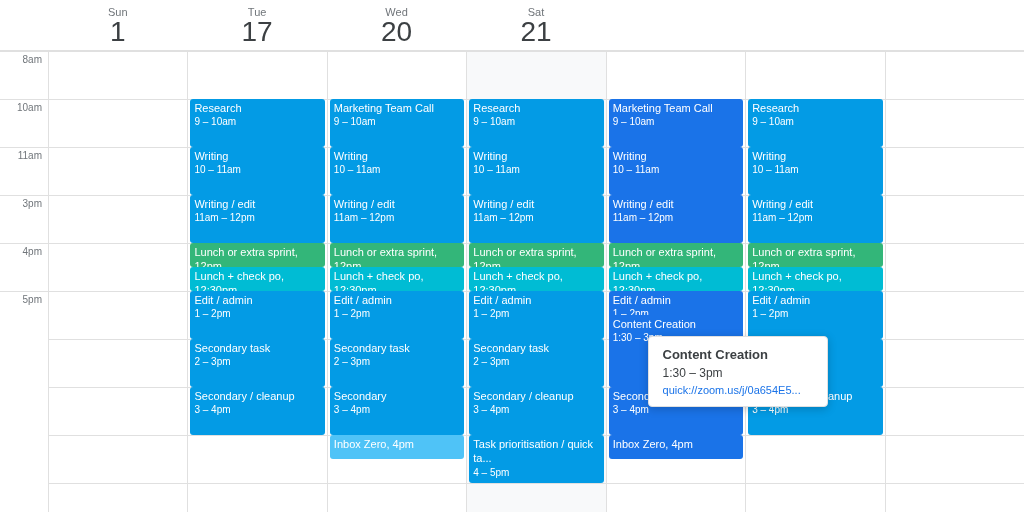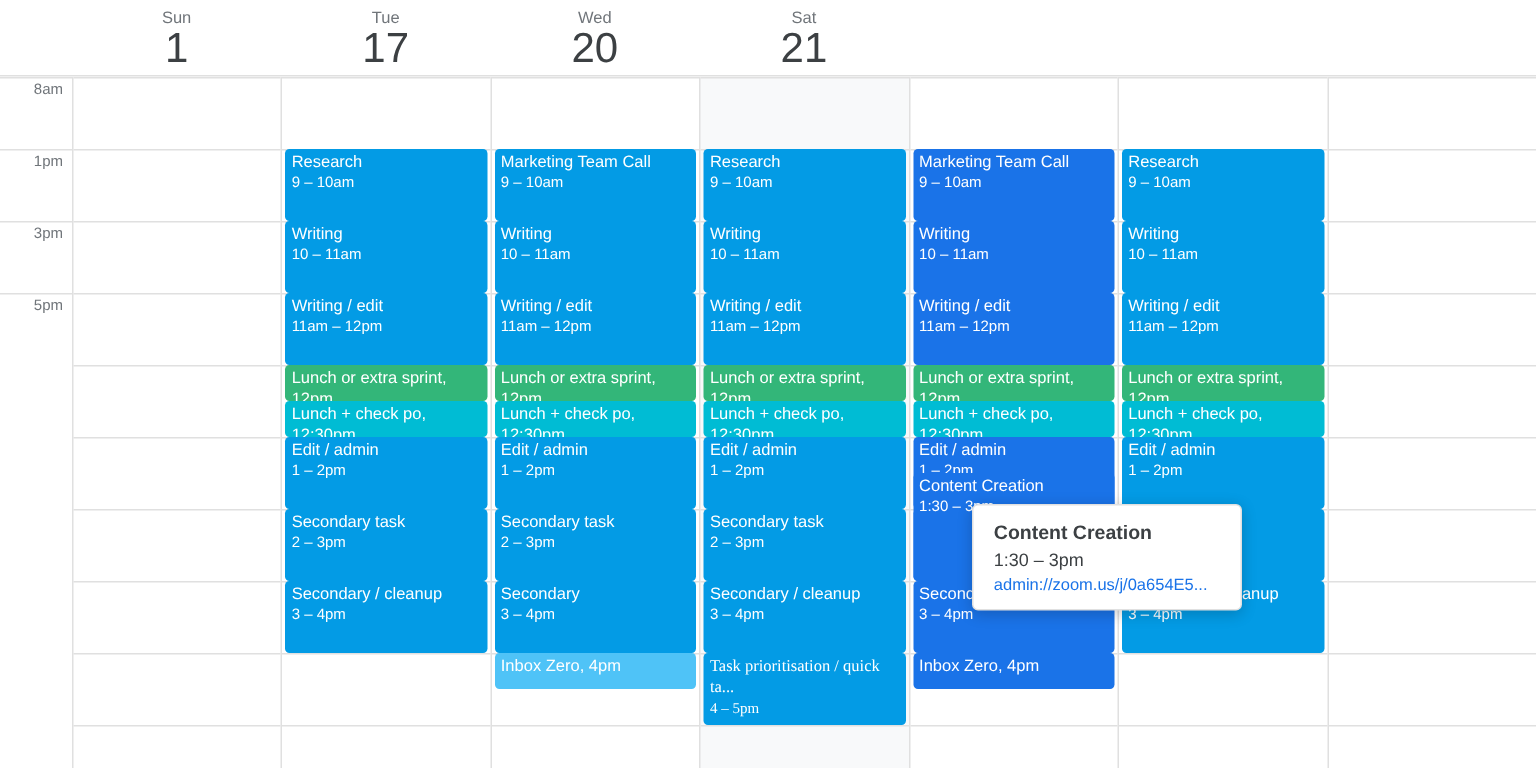--- a/index.html
+++ b/index.html
@@ -131,22 +131,24 @@
   <div class="header-cell"><span class="day-name">Sun</span><span class="day-num">1</span></div>
       <div class="header-cell"><span class="day-name">Tue</span><span class="day-num">17</span></div>
       <div class="header-cell"><span class="day-name">Wed</span><span class="day-num">20</span></div>
       <div class="header-cell"><span class="day-name">Sat</span><span class="day-num">21</span></div>
     </div>
 
   <div class="body-wrapper">
     <div class="time-col">
 
     <div class="time-slot">8am</div>
-        <div class="time-slot">1pm</div>
+        <div class="time-slot">10am</div>
+        <div class="time-slot">11am</div>
         <div class="time-slot">3pm</div>
+        <div class="time-slot">4pm</div>
         <div class="time-slot">5pm</div>
       </div>
     <div class="grid-wrapper">
 
     <div class="day-col" style="height: 480px; position: relative;">
           <div class="hour-line" style="top: 0px;"></div>
           <div class="hour-line" style="top: 48px;"></div>
           <div class="hour-line" style="top: 96px;"></div>
           <div class="hour-line" style="top: 144px;"></div>
           <div class="hour-line" style="top: 192px;"></div>
@@ -277,21 +279,21 @@
             <span class="event-time">1 – 2pm</span>
           </div>
           <div class="event blue" style="top: 288px; height: 48px;">
             <span class="event-title">Secondary task</span>
             <span class="event-time">2 – 3pm</span>
           </div>
           <div class="event blue" style="top: 336px; height: 48px;">
             <span class="event-title">Secondary / cleanup</span>
             <span class="event-time">3 – 4pm</span>
           </div>
-          <div class="event blue" style="top: 384px; height: 48px; font-family: Liberation Serif, serif;">
+          <div class="event blue" style="top: 384px; height: 48px;">
             <span class="event-title">Task prioritisation / quick ta...</span>
             <span class="event-time">4 – 5pm</span>
           </div>
         </div>
         <div class="day-col" style="height: 480px; position: relative;">
           <div class="hour-line" style="top: 0px;"></div>
           <div class="hour-line" style="top: 48px;"></div>
           <div class="hour-line" style="top: 96px;"></div>
           <div class="hour-line" style="top: 144px;"></div>
           <div class="hour-line" style="top: 192px;"></div>
@@ -393,14 +395,14 @@
           <div class="hour-line" style="top: 432px;"></div>
         </div>
       </div>
   </div>
 
 </div>
 
 <div class="tooltip" id="tooltip" style="display: block; left: 647.543px; top: 336px; position: fixed;">
   <div style="font-weight:bold;color:#3c4043;margin-bottom:4px;font-size:13px;">Content Creation</div>
   <div style="color:#3c4043;margin-bottom:4px;">1:30 – 3pm</div>
-  <div style="color:#1a73e8;word-break:break-all;font-size:11px;">admin://zoom.us/j/0a654E5...</div>
+  <div style="color:#1a73e8;word-break:break-all;font-size:11px;">quick://zoom.us/j/0a654E5...</div>
 </div>
 
 </body></html>

